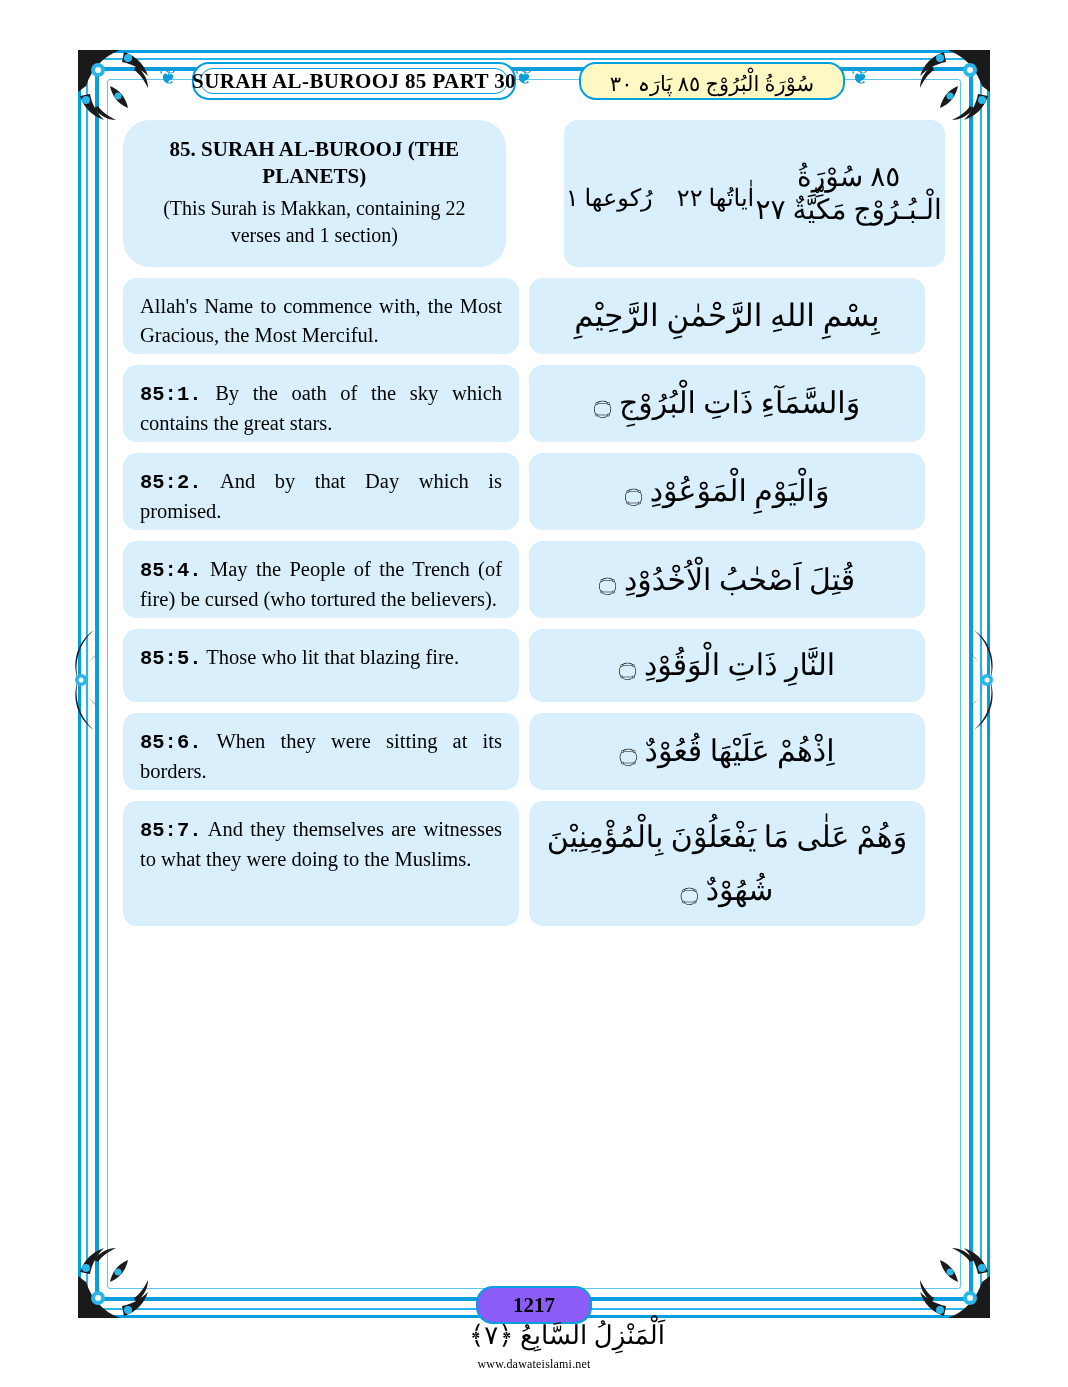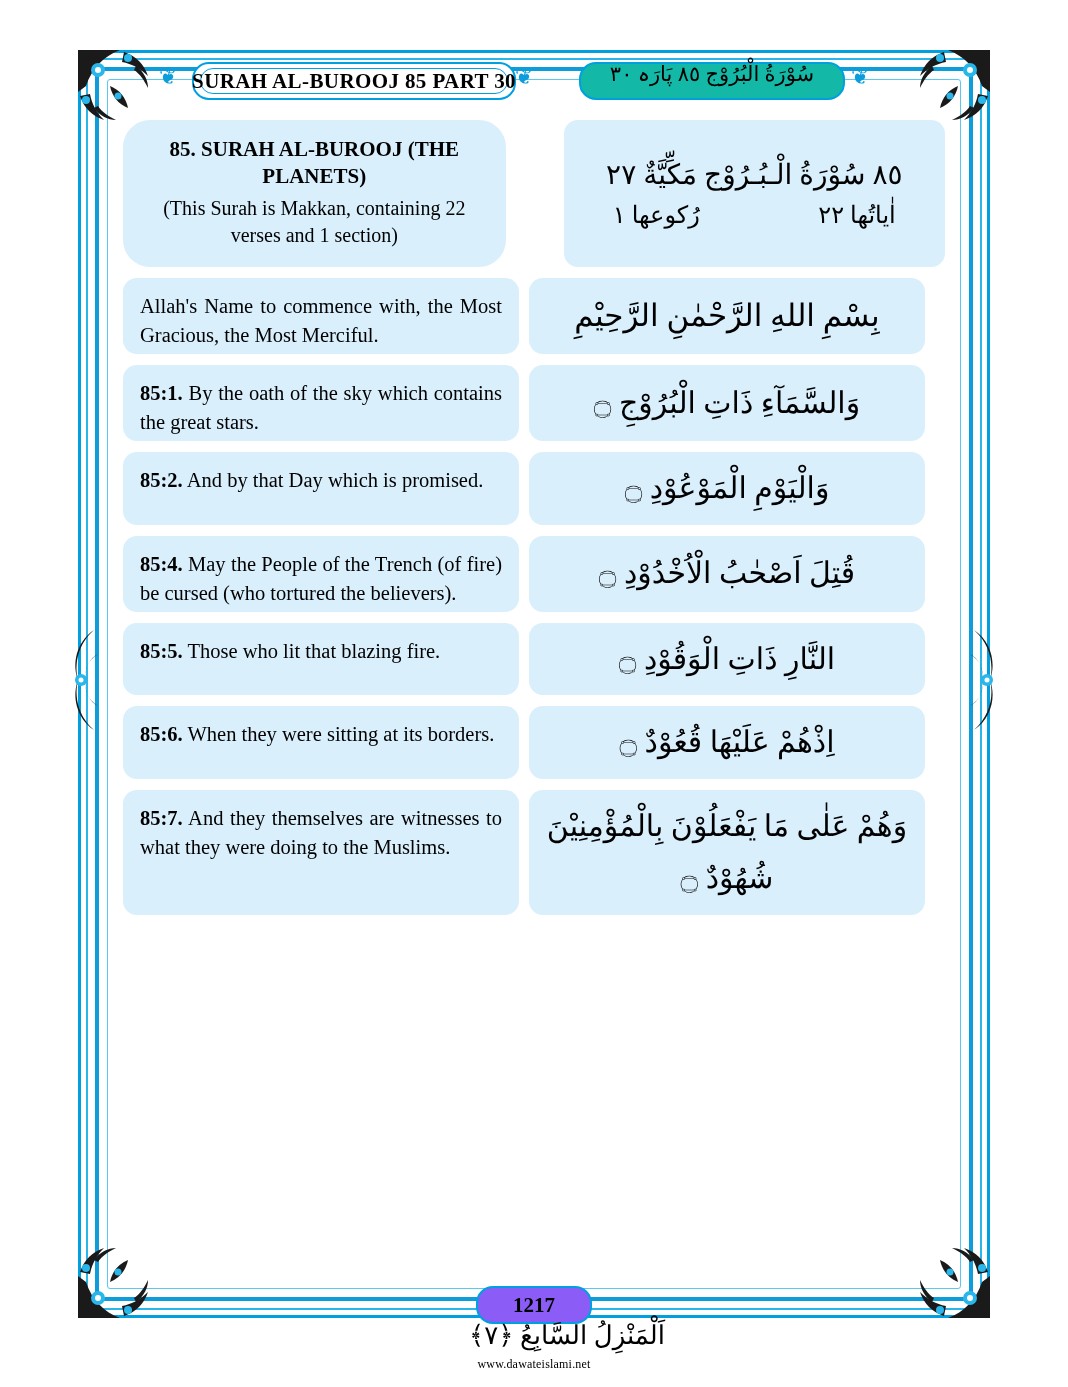--- a/index.html
+++ b/index.html
@@ -117,23 +117,23 @@
     white-space: nowrap;
   }
   .hdr-right {
     position: absolute;
     left: 472px;
     top: 2px;
     width: 262px;
     height: 34px;
     border: 2px solid #00a0e0;
     border-radius: 17px;
-    background: #14b8a6;
-    display: flex;
-    align-items: flex-start;
+    background: #fef9c3;
+    display: flex;
+    align-items: flex-end;
     justify-content: center;
   }
   .hdr-right-inner {
     font-family: "Liberation Serif", serif;
     font-size: 21px;
     color: #000;
     direction: rtl;
     white-space: nowrap;
     line-height: 1;
     padding-bottom: 3px;
@@ -190,40 +190,41 @@
     font-size: 30px;
     line-height: 1.75;
     color: #000;
     text-align: center;
     width: 100%;
     direction: rtl;
     white-space: pre-line;
   }
   .vnum {
     font-weight: bold;
+    font-family: Liberation Mono, monospace;
   }
 
   
   .title-cell {
     text-align: center;
     padding: 16px 18px 18px 18px;
     border-radius: 27px;
   }
   .title-main {
     font-weight: bold;
     font-size: 21px;
     line-height: 1.3;
   }
   .title-sub {
     font-size: 20px;
     line-height: 1.35;
     margin-top: 4px;
   }
   .title-ar {
-    flex-direction: column;
+    flex-direction: row;
     justify-content: center;
     padding: 14px 2px;
     margin-left: 48px;
   }
   .title-ar-line1 {
     font-size: 28px;
     direction: rtl;
     text-align: center;
     width: 100%;
   }

